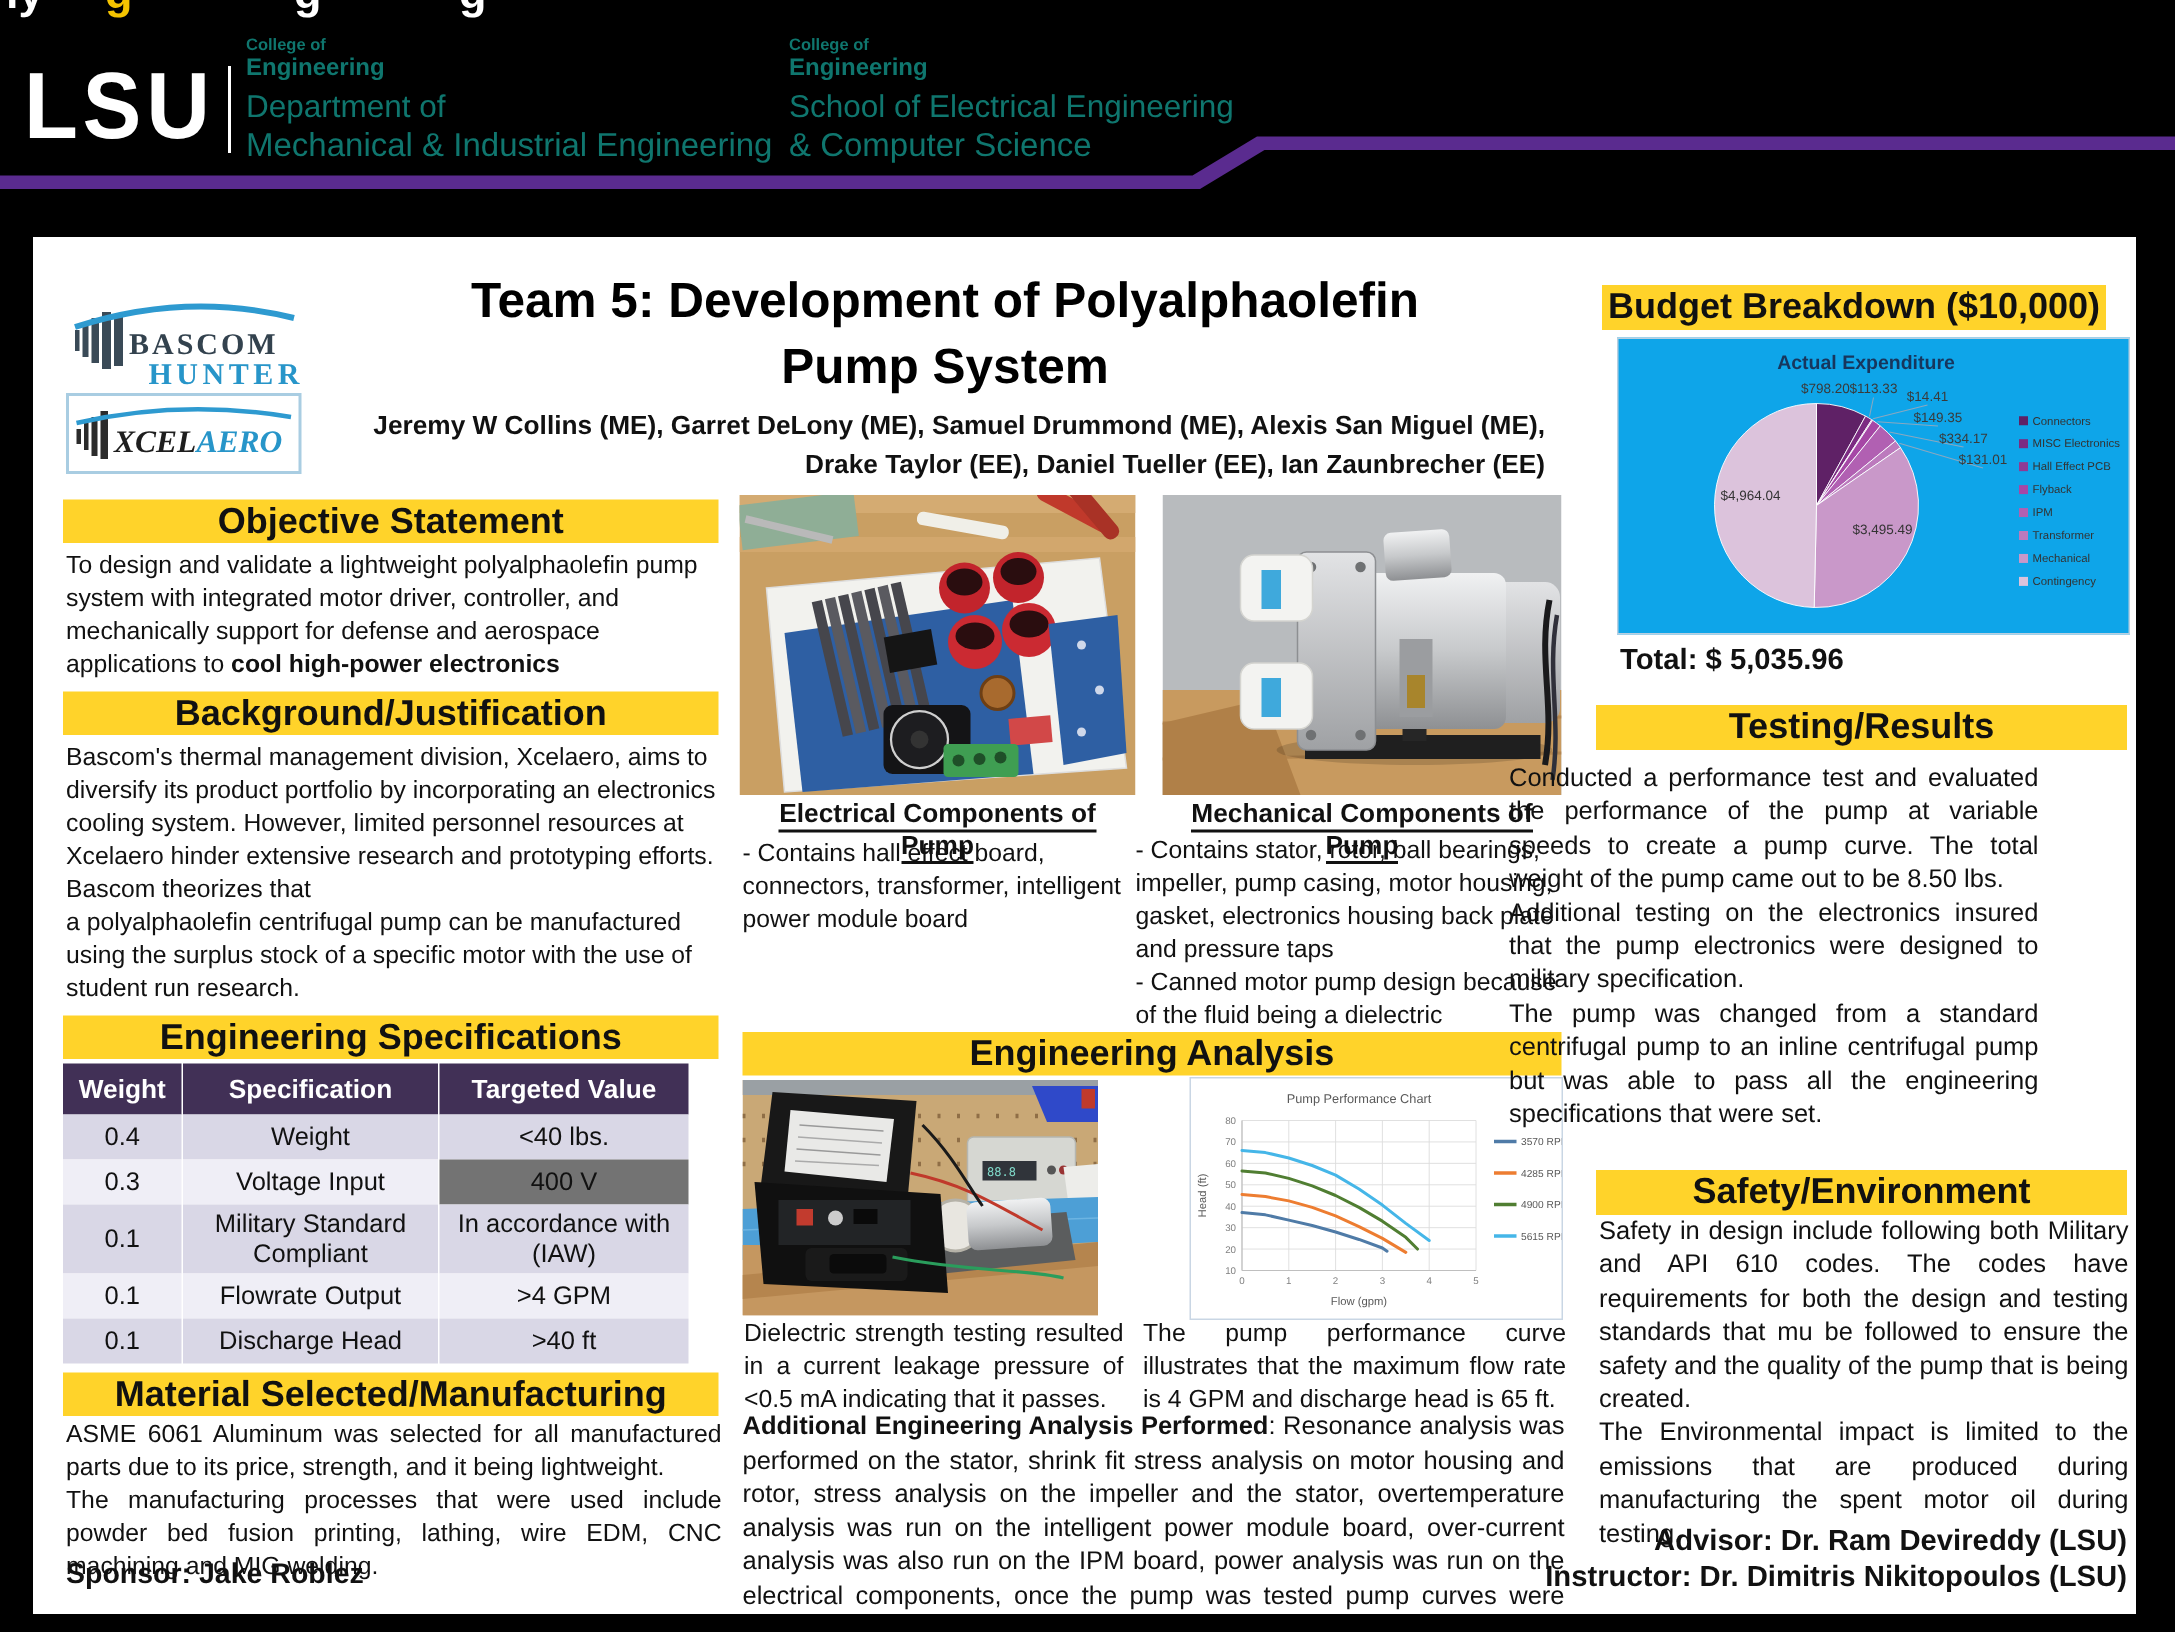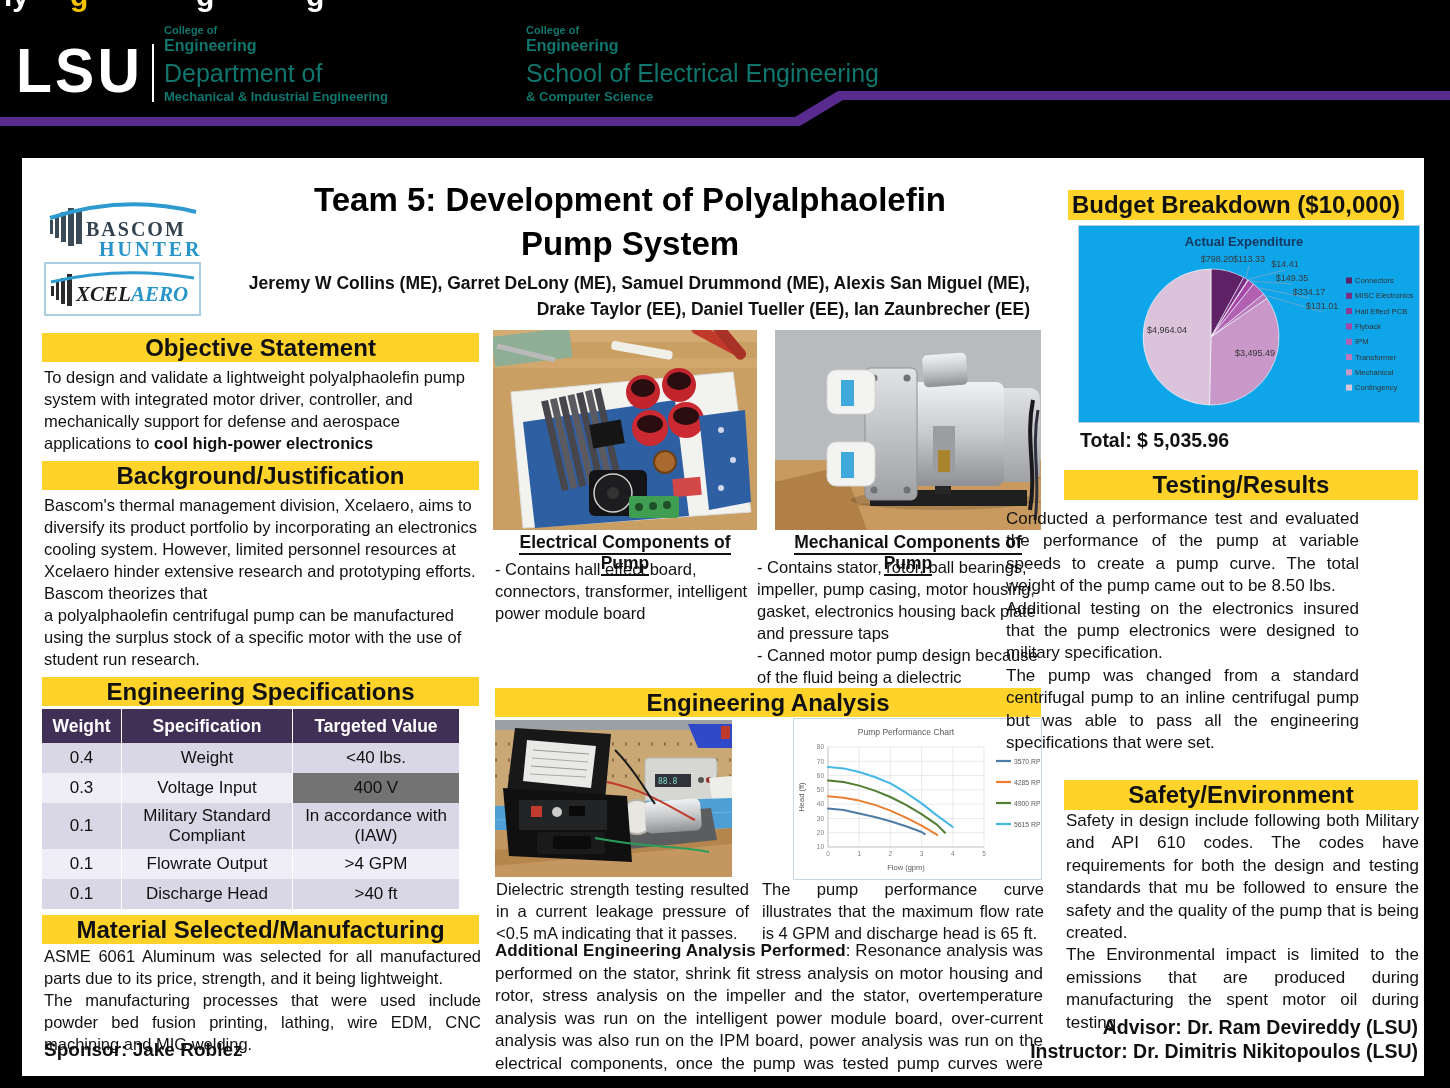--- a/index.html
+++ b/index.html
@@ -10,22 +10,22 @@
   
   .top-crop{position:absolute;left:0;top:0;width:720px;height:13px;overflow:hidden;}
   .top-crop span{position:absolute;top:-21px;font-size:30px;font-weight:bold;color:#fff;}
   .top-crop .gold{color:#f5c400;}
   .lsu-text{position:absolute;left:16px;top:34px;font-size:56px;font-weight:900;
             letter-spacing:3px;color:#fff;transform:scale(1.05,1.12);transform-origin:left top;}
   .lsu-divider{position:absolute;left:152px;top:44px;width:2px;height:58px;background:#fff;}
   .college{position:absolute;color:#0f766e;line-height:1;}
   .college .s1{font-size:11px;font-weight:bold;display:block;}
   .college .s2{font-size:16px;font-weight:bold;display:block;margin-top:2px;}
-  .college .l1{font-size:25px;font-weight:400;display:block;margin-top:7px;}
-  .college .l2{font-size:13px;font-weight:700;display:block;margin-top:4px;}
+  .college .l1{font-size:21px;font-weight:400;display:block;margin-top:7px;}
+  .college .l2{font-size:22px;font-weight:400;display:block;margin-top:4px;}
   .college-me{left:164px;top:25px;}
   .college-ee{left:526px;top:25px;}
   .purple-line{position:absolute;left:0;top:85px;}
 
   
   .poster{position:absolute;left:22px;top:158px;width:1402px;height:918px;background:#fff;overflow:hidden;}
   .bar{position:absolute;background:#FFD32A;color:#111;font-weight:bold;font-size:24px;
        text-align:center;height:29px;line-height:29px;}
   .poster-title{position:absolute;left:208px;top:20px;width:800px;text-align:center;
                 font-size:33px;font-weight:800;line-height:44px;color:#000;}

